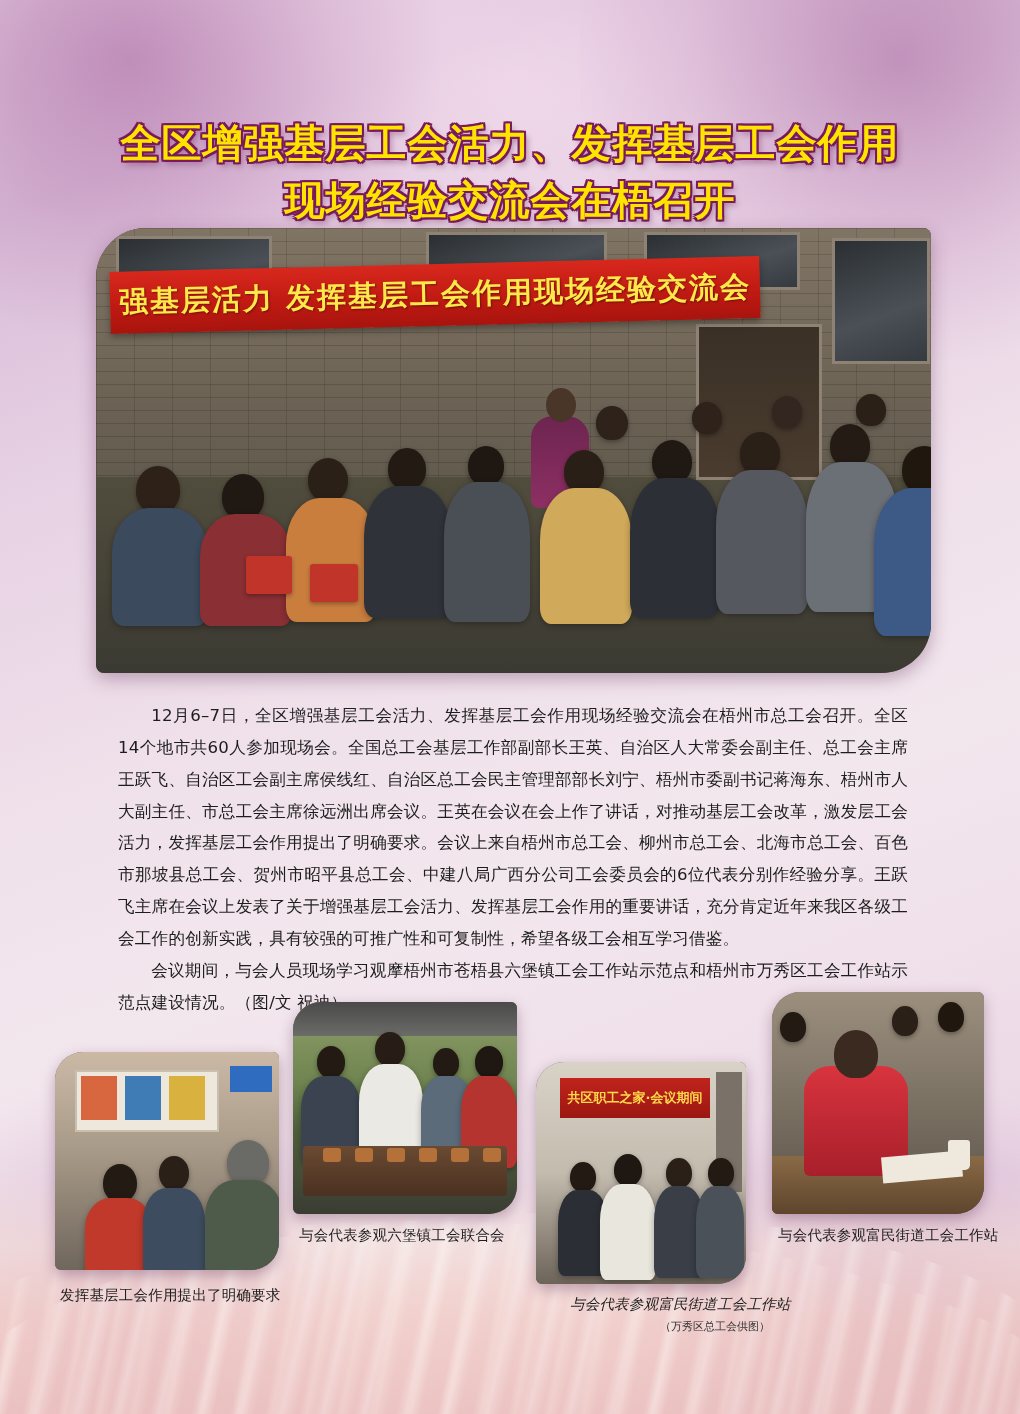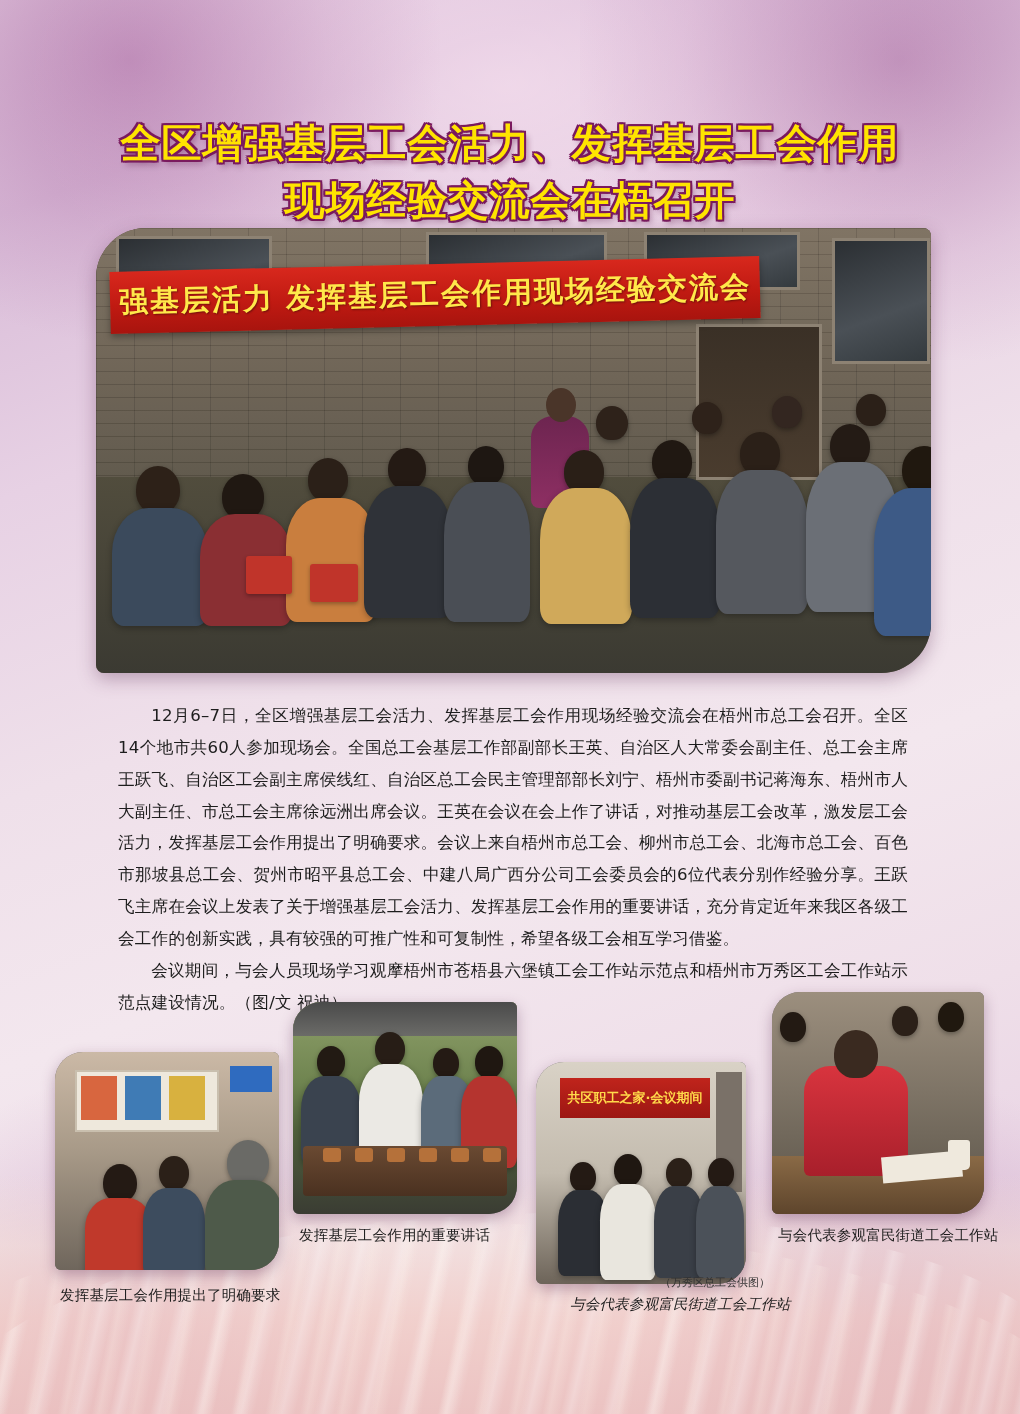--- a/index.html
+++ b/index.html
@@ -405,39 +405,39 @@
       <div class="head" style="left:182px; top:44px; width:28px; height:32px; background:#1f1711;"></div>
       <div class="body-blob" style="left:168px; top:74px; width:56px; height:92px; background:#b5342f;"></div>
       <div class="table"></div>
       <div class="cup" style="left:30px;"></div>
       <div class="cup" style="left:62px;"></div>
       <div class="cup" style="left:94px;"></div>
       <div class="cup" style="left:126px;"></div>
       <div class="cup" style="left:158px;"></div>
       <div class="cup" style="left:190px;"></div>
     </div>
-    <div class="caption" style="left:299px; top:1226px;">发挥基层工会作用的重要讲话</div>
+    <div class="caption" style="left:299px; top:1226px;">与会代表参观六堡镇工会联合会</div>
 
     <div class="thumb t3">
       <div class="bg"></div>
       <div class="redsign">
         <span>共区职工之家·会议期间</span>
       </div>
       <div class="door"></div>
       <div class="head" style="left:34px; top:100px; width:26px; height:30px; background:#241a14;"></div>
       <div class="body-blob" style="left:22px; top:128px; width:50px; height:86px; background:#2b2e34;"></div>
       <div class="head" style="left:78px; top:92px; width:28px; height:32px; background:#1f1711;"></div>
       <div class="body-blob" style="left:64px; top:122px; width:56px; height:96px; background:#e9e6de;"></div>
       <div class="head" style="left:130px; top:96px; width:26px; height:30px; background:#2b2018;"></div>
       <div class="body-blob" style="left:118px; top:124px; width:50px; height:92px; background:#3a3f47;"></div>
       <div class="head" style="left:172px; top:96px; width:26px; height:30px; background:#241a14;"></div>
       <div class="body-blob" style="left:160px; top:124px; width:48px; height:92px; background:#4b5159;"></div>
     </div>
     <div class="caption" style="left:570px; top:1295px;font-style:italic;">与会代表参观富民街道工会工作站</div>
-    <div class="caption-sub" style="left:660px; top:1275px;">（万秀区总工会供图）</div>
+    <div class="caption-sub" style="left:660px; top:1319px;">（万秀区总工会供图）</div>
 
     <div class="thumb t4">
       <div class="bg"></div>
       <div class="head" style="left:8px; top:20px; width:26px; height:30px; background:#231a13;"></div>
       <div class="head" style="left:120px; top:14px; width:26px; height:30px; background:#2b2018;"></div>
       <div class="head" style="left:166px; top:10px; width:26px; height:30px; background:#20180f;"></div>
       <div class="desk"></div>
       <div class="jacket"></div>
       <div class="jhead"></div>
       <div class="paper"></div>

